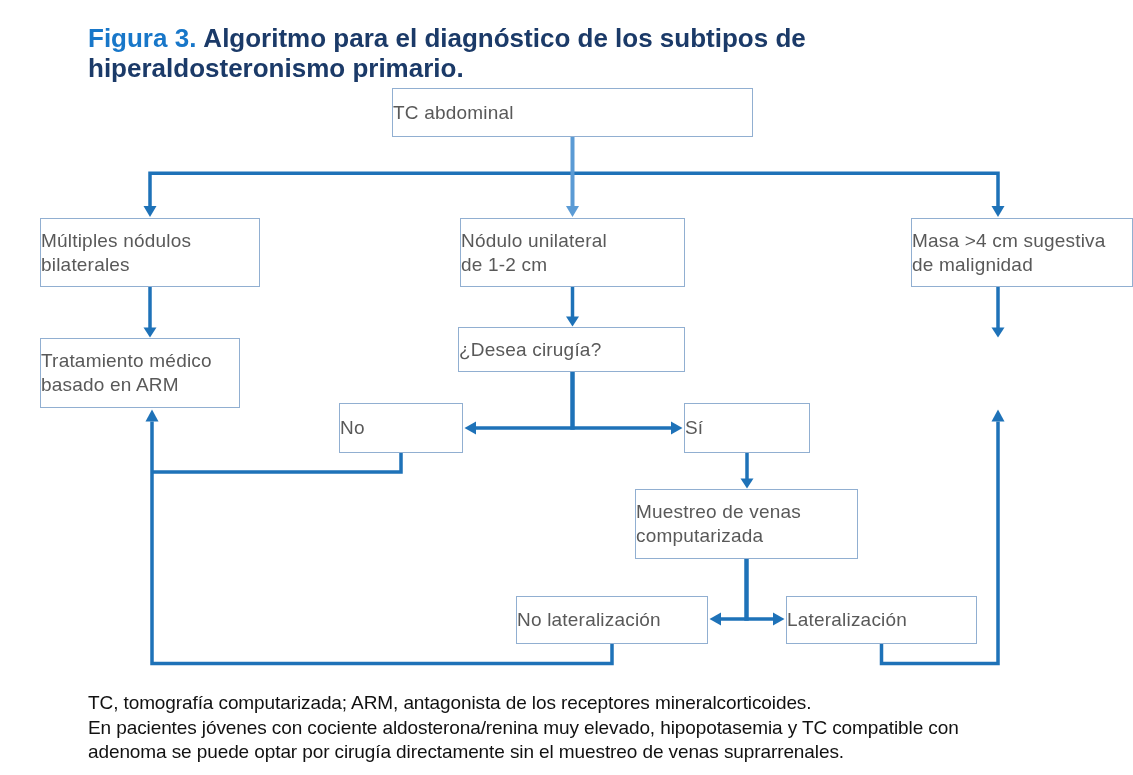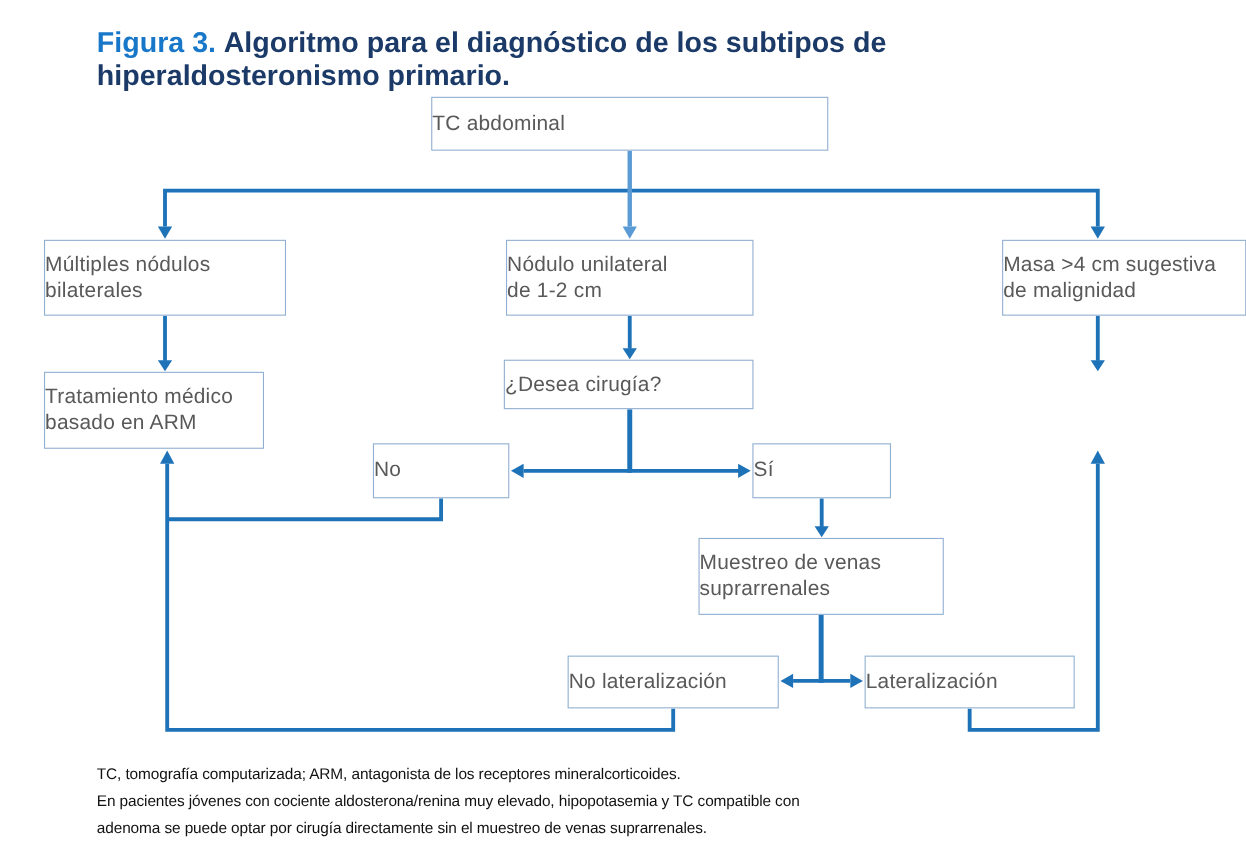--- a/index.html
+++ b/index.html
@@ -18,21 +18,21 @@
     display:flex;flex-direction:column;align-items:flex-start;justify-content:center;
     text-align:center;font-size:19px;line-height:24px;letter-spacing:.2px;
   }
   .nline{white-space:nowrap;}
   
   .connectors{position:absolute;left:0;top:0;z-index:0;}
   .node{z-index:1;}
   .title{z-index:2;}
   
   .footnote{position:absolute;left:88px;top:691px;color:#111111;z-index:2;}
-  .fline{font-size:14px;line-height:24.5px;white-space:nowrap;letter-spacing:-0.1px;}
+  .fline{font-size:19px;line-height:24.5px;white-space:nowrap;letter-spacing:-0.1px;}
 </style>
 </head>
 <body>
 
 <div class="canvas">
 
   <div class="title">
     <div class="title-line"><span class="title-prefix">Figura 3.</span><span>Algoritmo para el diagnóstico de los subtipos de</span></div>
     <div class="title-line">hiperaldosteronismo primario.</div>
   </div>
@@ -108,21 +108,21 @@
   <div class="node" style="left:339px;top:403px;width:124px;height:50px;">
     <div class="nline">No</div>
   </div>
 
   <div class="node" style="left:684px;top:403px;width:126px;height:50px;">
     <div class="nline">Sí</div>
   </div>
 
   <div class="node" style="left:635px;top:489px;width:223px;height:70px;">
     <div class="nline">Muestreo de venas</div>
-    <div class="nline">suprarrenales</div>
+    <div class="nline">computarizada</div>
   </div>
 
   <div class="node" style="left:516px;top:596px;width:192px;height:48px;">
     <div class="nline">No lateralización</div>
   </div>
 
   <div class="node" style="left:786px;top:596px;width:191px;height:48px;">
     <div class="nline">Lateralización</div>
   </div>
 

